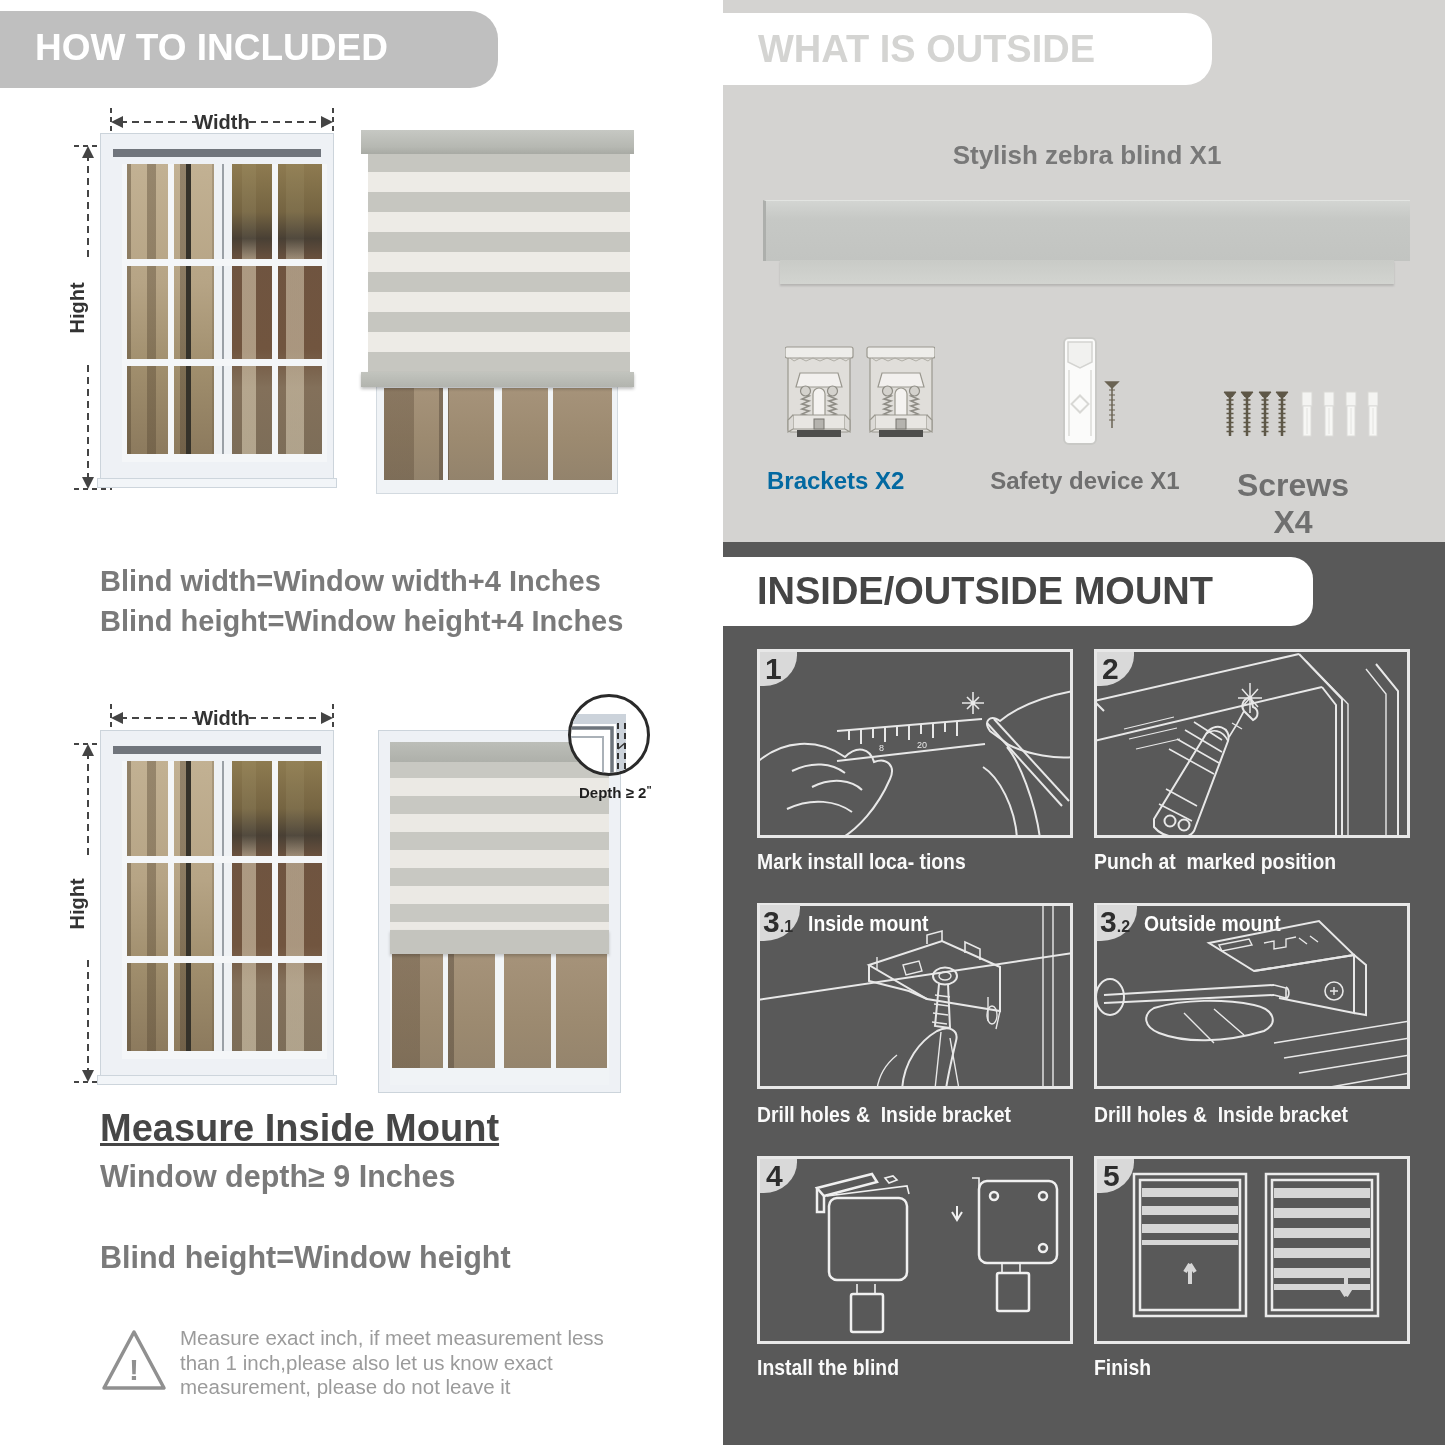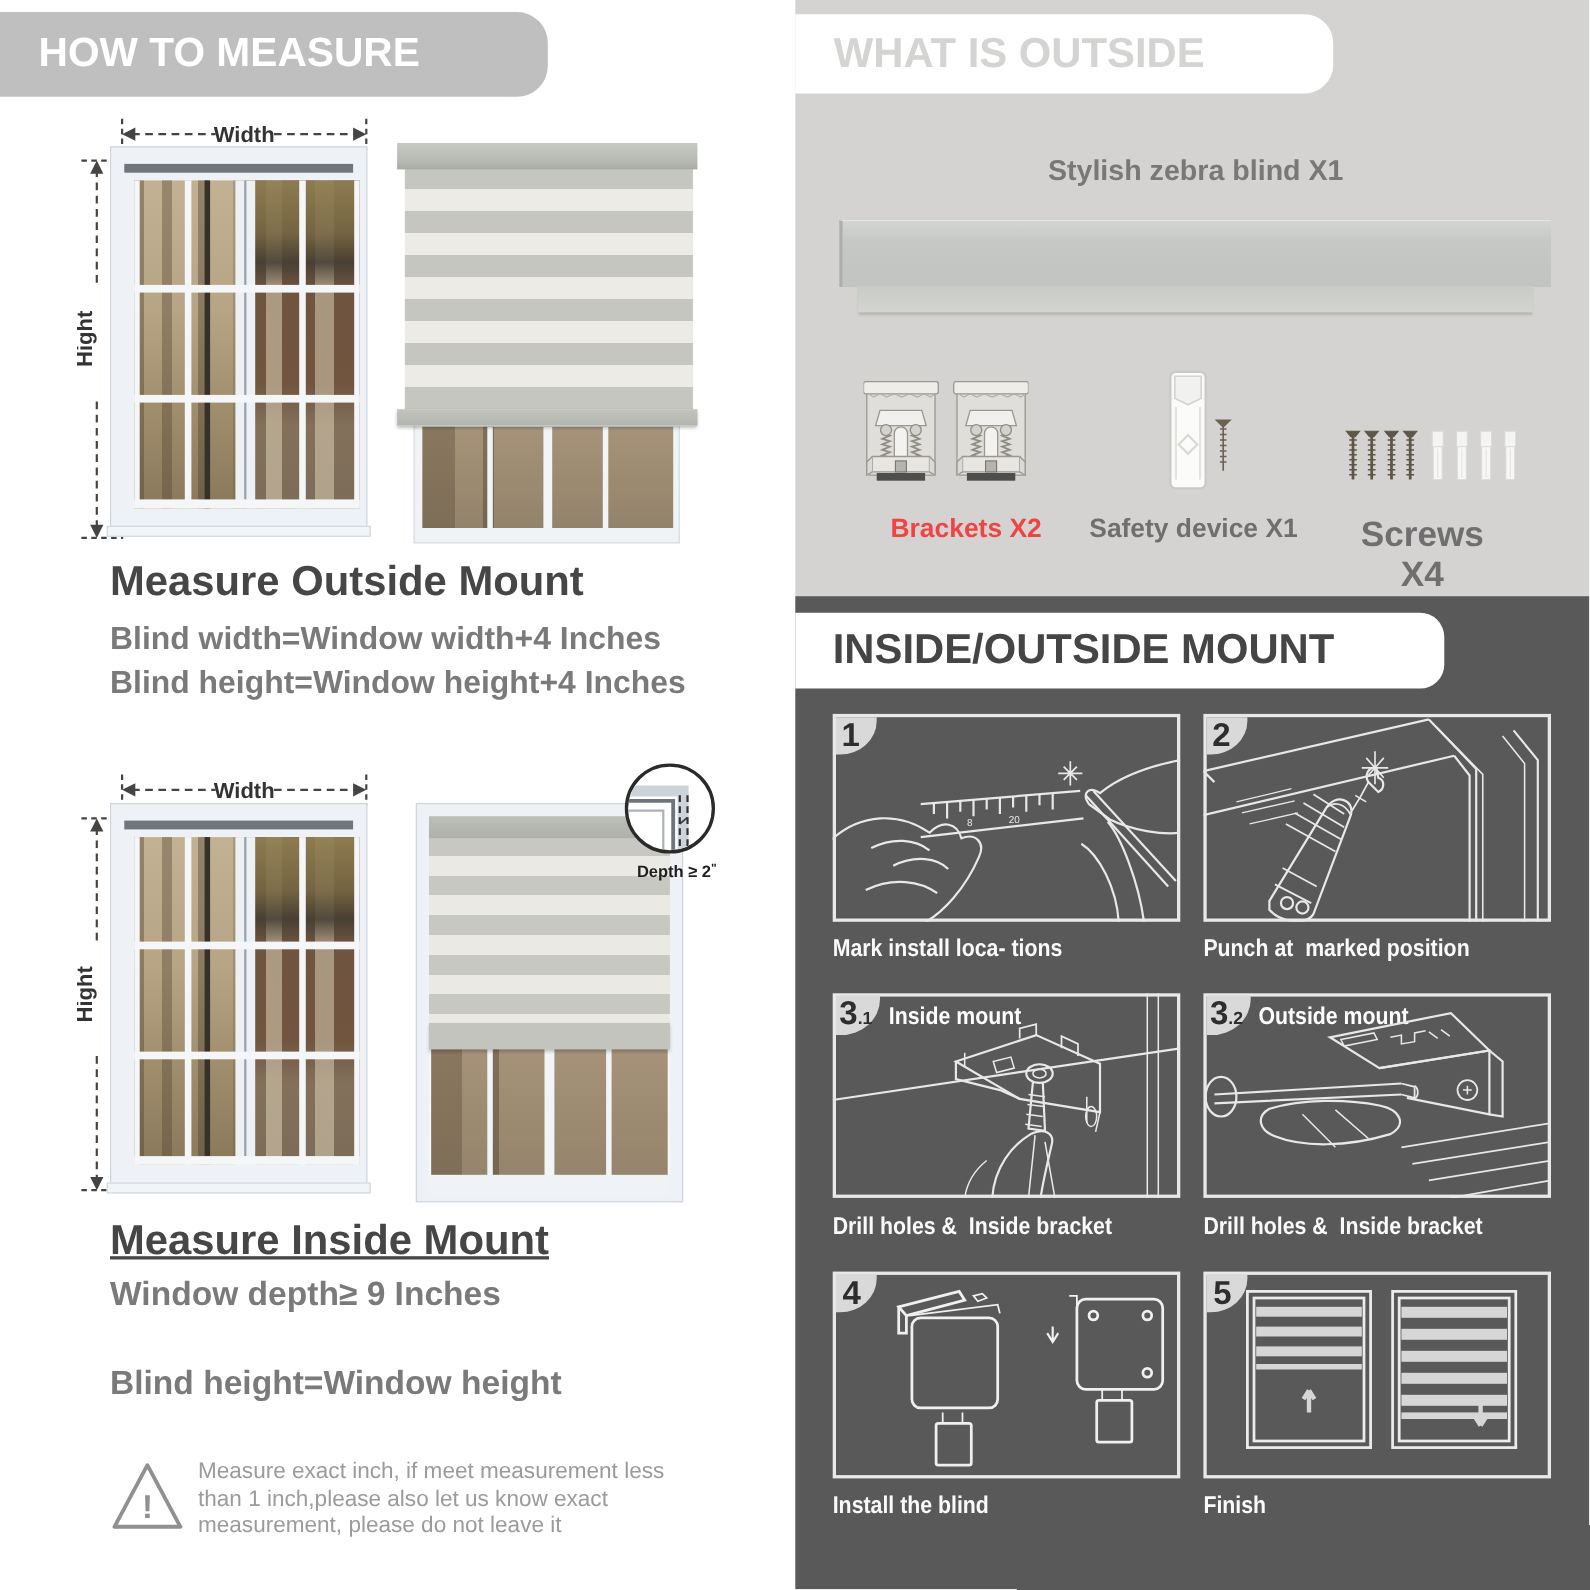--- a/index.html
+++ b/index.html
@@ -6,21 +6,21 @@
   body{font-family:"Liberation Sans",sans-serif;}
   #page{position:relative;width:1445px;height:1445px;background:#ffffff;overflow:hidden;}
   .abs{position:absolute;}
   .b{font-weight:bold;}
 </style>
 </head>
 <body>
 <div id="page">
 
   <div class="abs" style="left:0;top:11px;width:498px;height:77px;background:#bfbfbf;border-radius:0 28px 28px 0;"></div>
-  <div class="abs b" style="left:35px;top:27px;font-size:37px;color:#ffffff;">HOW TO MEASURE</div>
+  <div class="abs b" style="left:35px;top:27px;font-size:37px;color:#ffffff;">HOW TO INCLUDED</div>
 
   <svg class="abs" style="left:104px;top:106px;" width="236" height="32" viewBox="0 0 236 32">
     <line x1="7" y1="2" x2="7" y2="30" stroke="#444" stroke-width="2" stroke-dasharray="5,4"></line>
     <line x1="229" y1="2" x2="229" y2="30" stroke="#444" stroke-width="2" stroke-dasharray="5,4"></line>
     <line x1="16" y1="16" x2="92" y2="16" stroke="#444" stroke-width="2" stroke-dasharray="7,5"></line>
     <line x1="145" y1="16" x2="220" y2="16" stroke="#444" stroke-width="2" stroke-dasharray="7,5"></line>
     <polygon points="7,16 19,10 19,22" fill="#444"></polygon>
     <polygon points="229,16 217,10 217,22" fill="#444"></polygon>
     <text x="118" y="23" text-anchor="middle" font-size="20" font-weight="bold" fill="#333">Width</text>
   </svg>
@@ -67,21 +67,20 @@
     <div class="abs" style="left:117px;top:2px;width:8px;height:92px;background:#f2f5f7;"></div>
     <div class="abs" style="left:171px;top:2px;width:5px;height:92px;background:#f2f5f7;"></div>
   </div>
 
   <div class="abs" style="left:368px;top:152px;width:262px;height:222px;background:repeating-linear-gradient(180deg,#c6c6c0 0 20px,#edebe6 20px 40px);"></div>
 
   <div class="abs" style="left:361px;top:130px;width:273px;height:24px;background:linear-gradient(180deg,#c6c8c3 0%,#b6b8b2 70%,#a8aaa4 100%);"></div>
 
   <div class="abs" style="left:361px;top:372px;width:273px;height:15px;background:linear-gradient(180deg,#c2c4be 0%,#b2b4ae 100%);box-shadow:0 2px 3px rgba(0,0,0,0.25);"></div>
 
-  <div class="abs b" style="left:100px;top:508px;font-size:38px;color:#464646;">Measure Outside Mount</div>
   <div class="abs b" style="left:100px;top:565px;font-size:29px;color:#7a7a7a;">Blind width=Window width+4 Inches</div>
   <div class="abs b" style="left:100px;top:605px;font-size:29px;color:#7a7a7a;">Blind height=Window height+4 Inches</div>
 
   <svg class="abs" style="left:104px;top:702px;" width="236" height="32" viewBox="0 0 236 32">
     <line x1="7" y1="2" x2="7" y2="30" stroke="#444" stroke-width="2" stroke-dasharray="5,4"></line>
     <line x1="229" y1="2" x2="229" y2="30" stroke="#444" stroke-width="2" stroke-dasharray="5,4"></line>
     <line x1="16" y1="16" x2="92" y2="16" stroke="#444" stroke-width="2" stroke-dasharray="7,5"></line>
     <line x1="145" y1="16" x2="220" y2="16" stroke="#444" stroke-width="2" stroke-dasharray="7,5"></line>
     <polygon points="7,16 19,10 19,22" fill="#444"></polygon>
     <polygon points="229,16 217,10 217,22" fill="#444"></polygon>
@@ -212,21 +211,21 @@
     <g id="anc">
       <rect x="80" y="4" width="10" height="14" fill="#f4f4f2" stroke="#d9d9d6"></rect>
       <rect x="81" y="18" width="8" height="30" fill="#f7f7f5" stroke="#dcdcd9"></rect>
       <line x1="85" y1="20" x2="85" y2="46" stroke="#e2e2df"></line>
     </g>
     <use href="#anc" x="22"></use>
     <use href="#anc" x="44"></use>
     <use href="#anc" x="66"></use>
   </svg>
 
-  <div class="abs b" style="left:767px;top:467px;width:180px;text-align:right;font-size:24px;color:#ef4444;">Brackets X2</div>
+  <div class="abs b" style="left:767px;top:467px;width:180px;text-align:left;font-size:24px;color:#0369a1;">Brackets X2</div>
   <div class="abs b" style="left:955px;top:467px;width:260px;text-align:center;font-size:24px;color:#6f6f6f;">Safety device X1</div>
   <div class="abs b" style="left:1213px;top:467px;width:160px;text-align:center;font-size:32px;color:#6f6f6f;">Screws X4</div>
 
   <div class="abs" style="left:723px;top:542px;width:722px;height:903px;background:#595959;"></div>
   <div class="abs" style="left:723px;top:557px;width:590px;height:69px;background:#ffffff;border-radius:0 22px 22px 0;"></div>
   <div class="abs b" style="left:757px;top:570px;font-size:38px;color:#454545;">INSIDE/OUTSIDE MOUNT</div>
 
   <div class="abs" style="left:757px;top:649px;width:316px;height:189px;border:3px solid #e8e8e8;box-sizing:border-box;"></div>
   <div class="abs" style="left:1094px;top:649px;width:316px;height:189px;border:3px solid #e8e8e8;box-sizing:border-box;"></div>
   <div class="abs" style="left:757px;top:903px;width:316px;height:186px;border:3px solid #e8e8e8;box-sizing:border-box;"></div>

